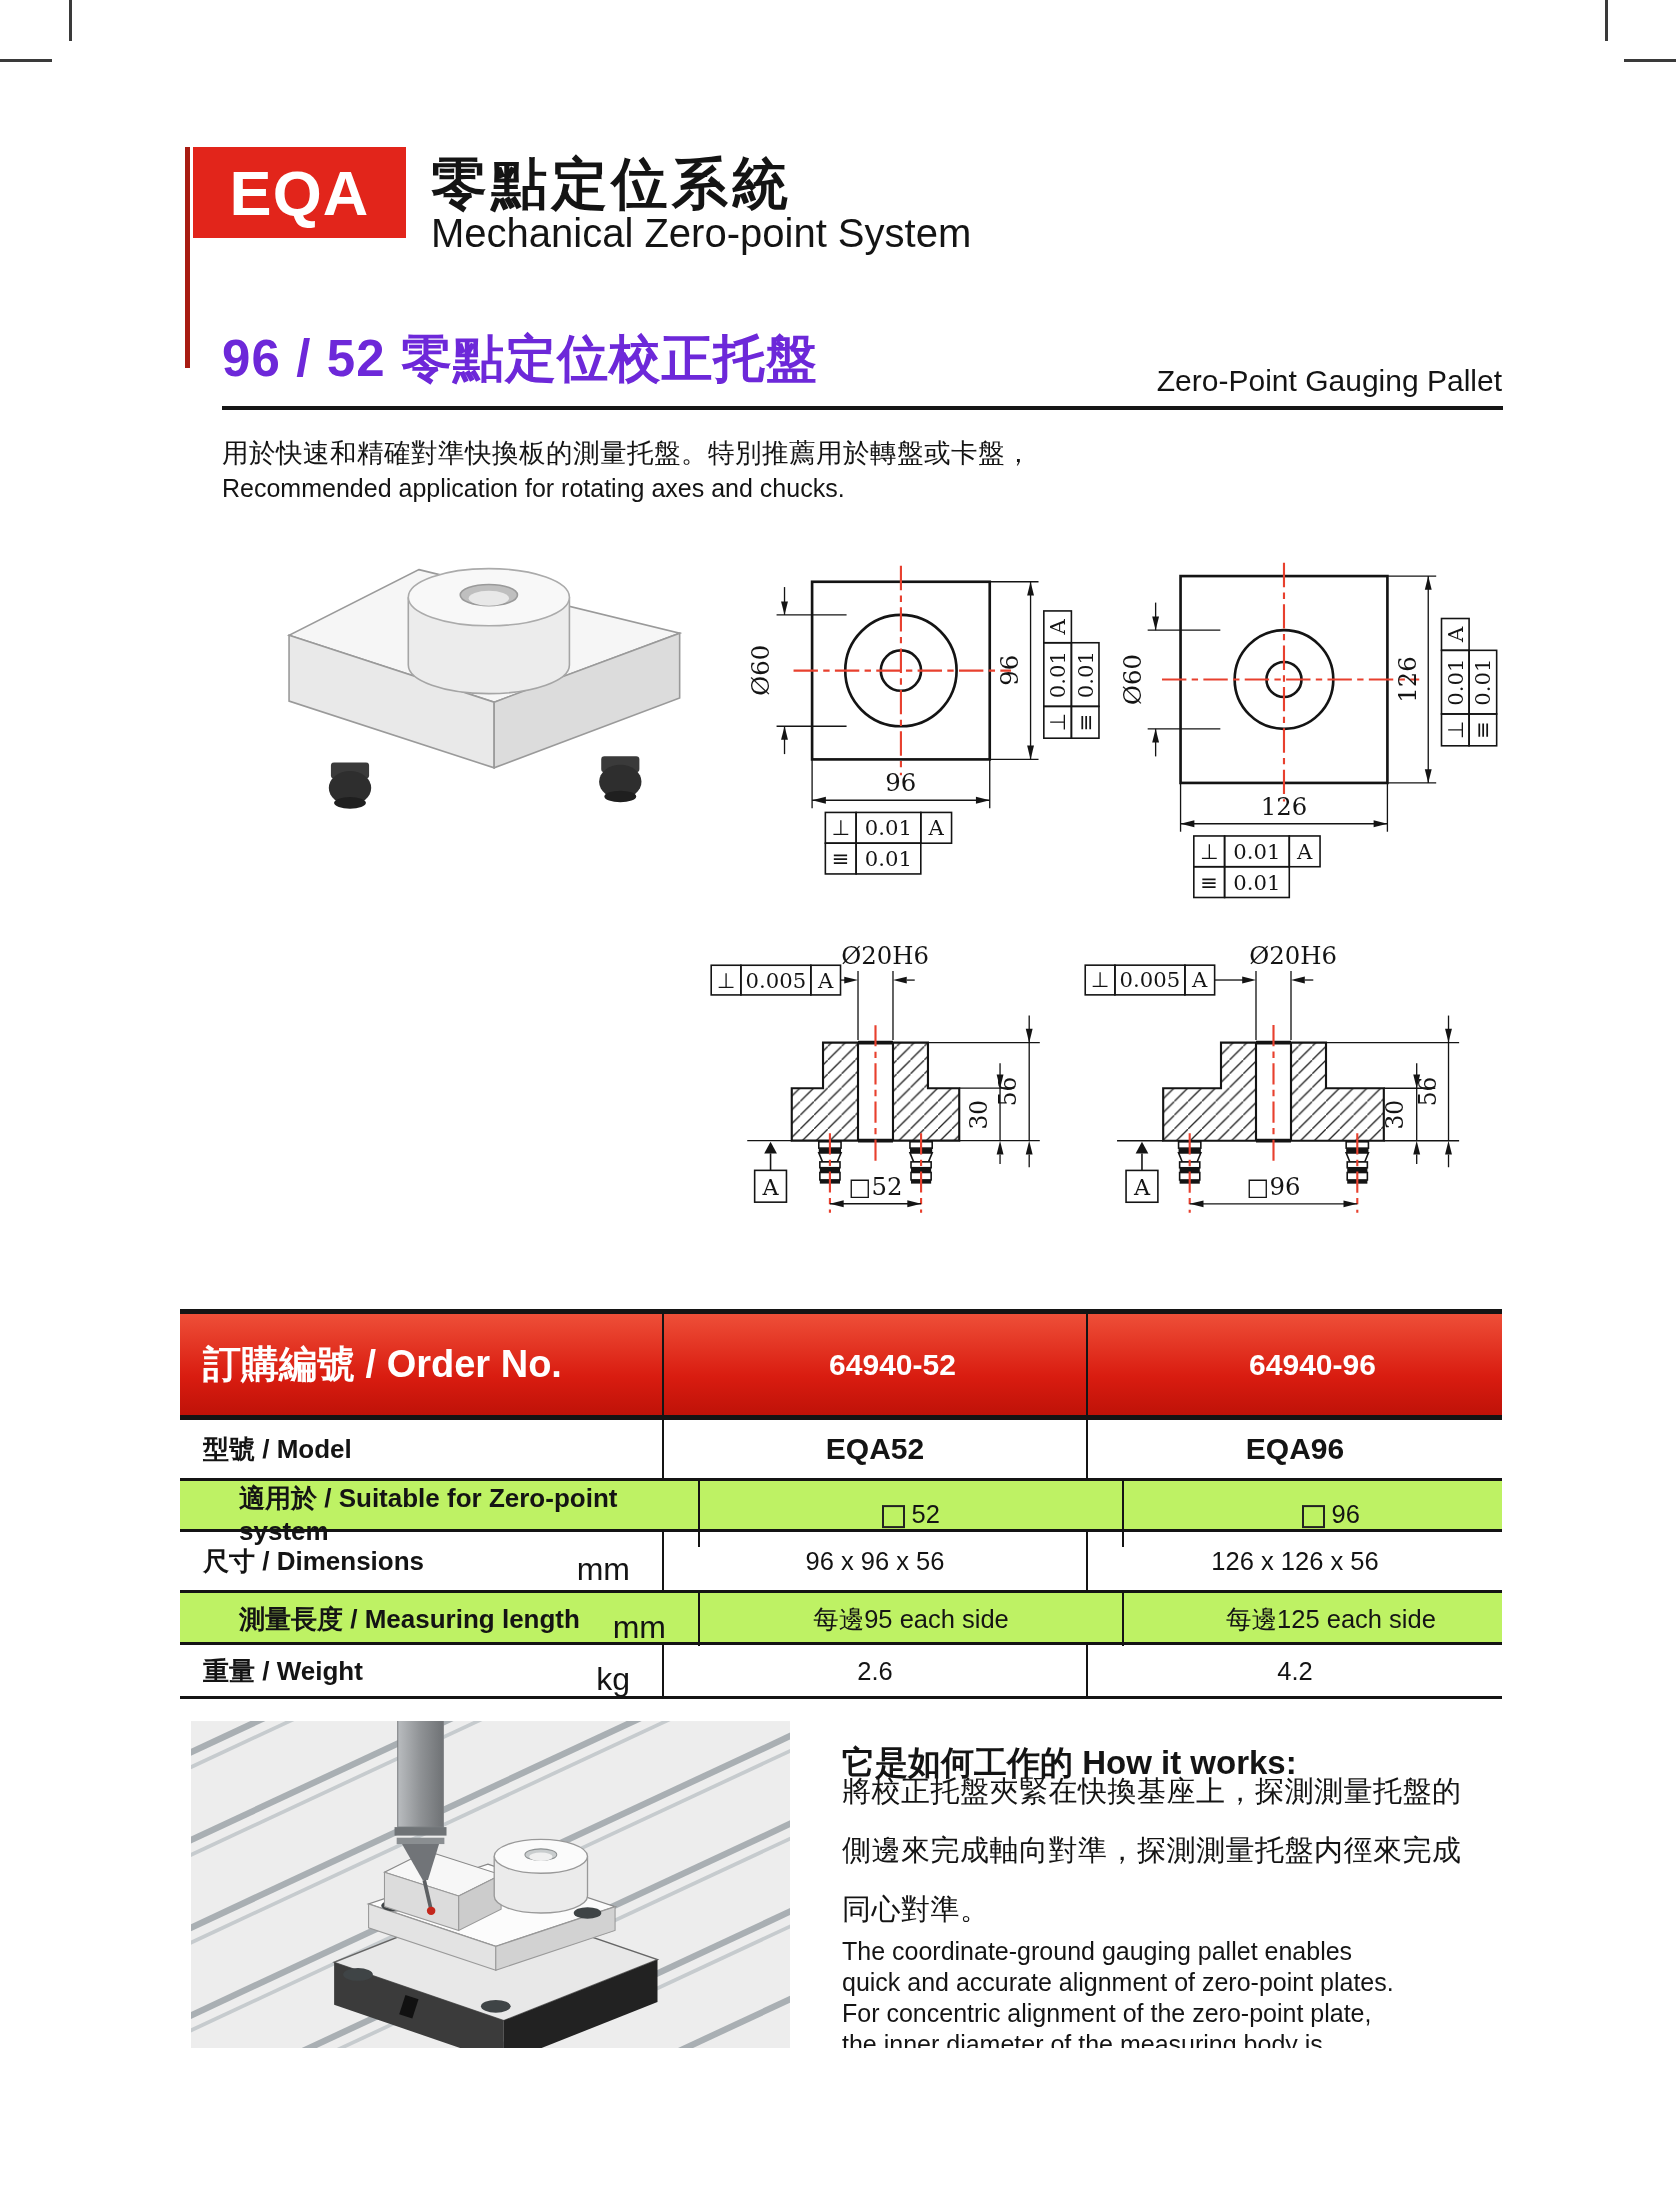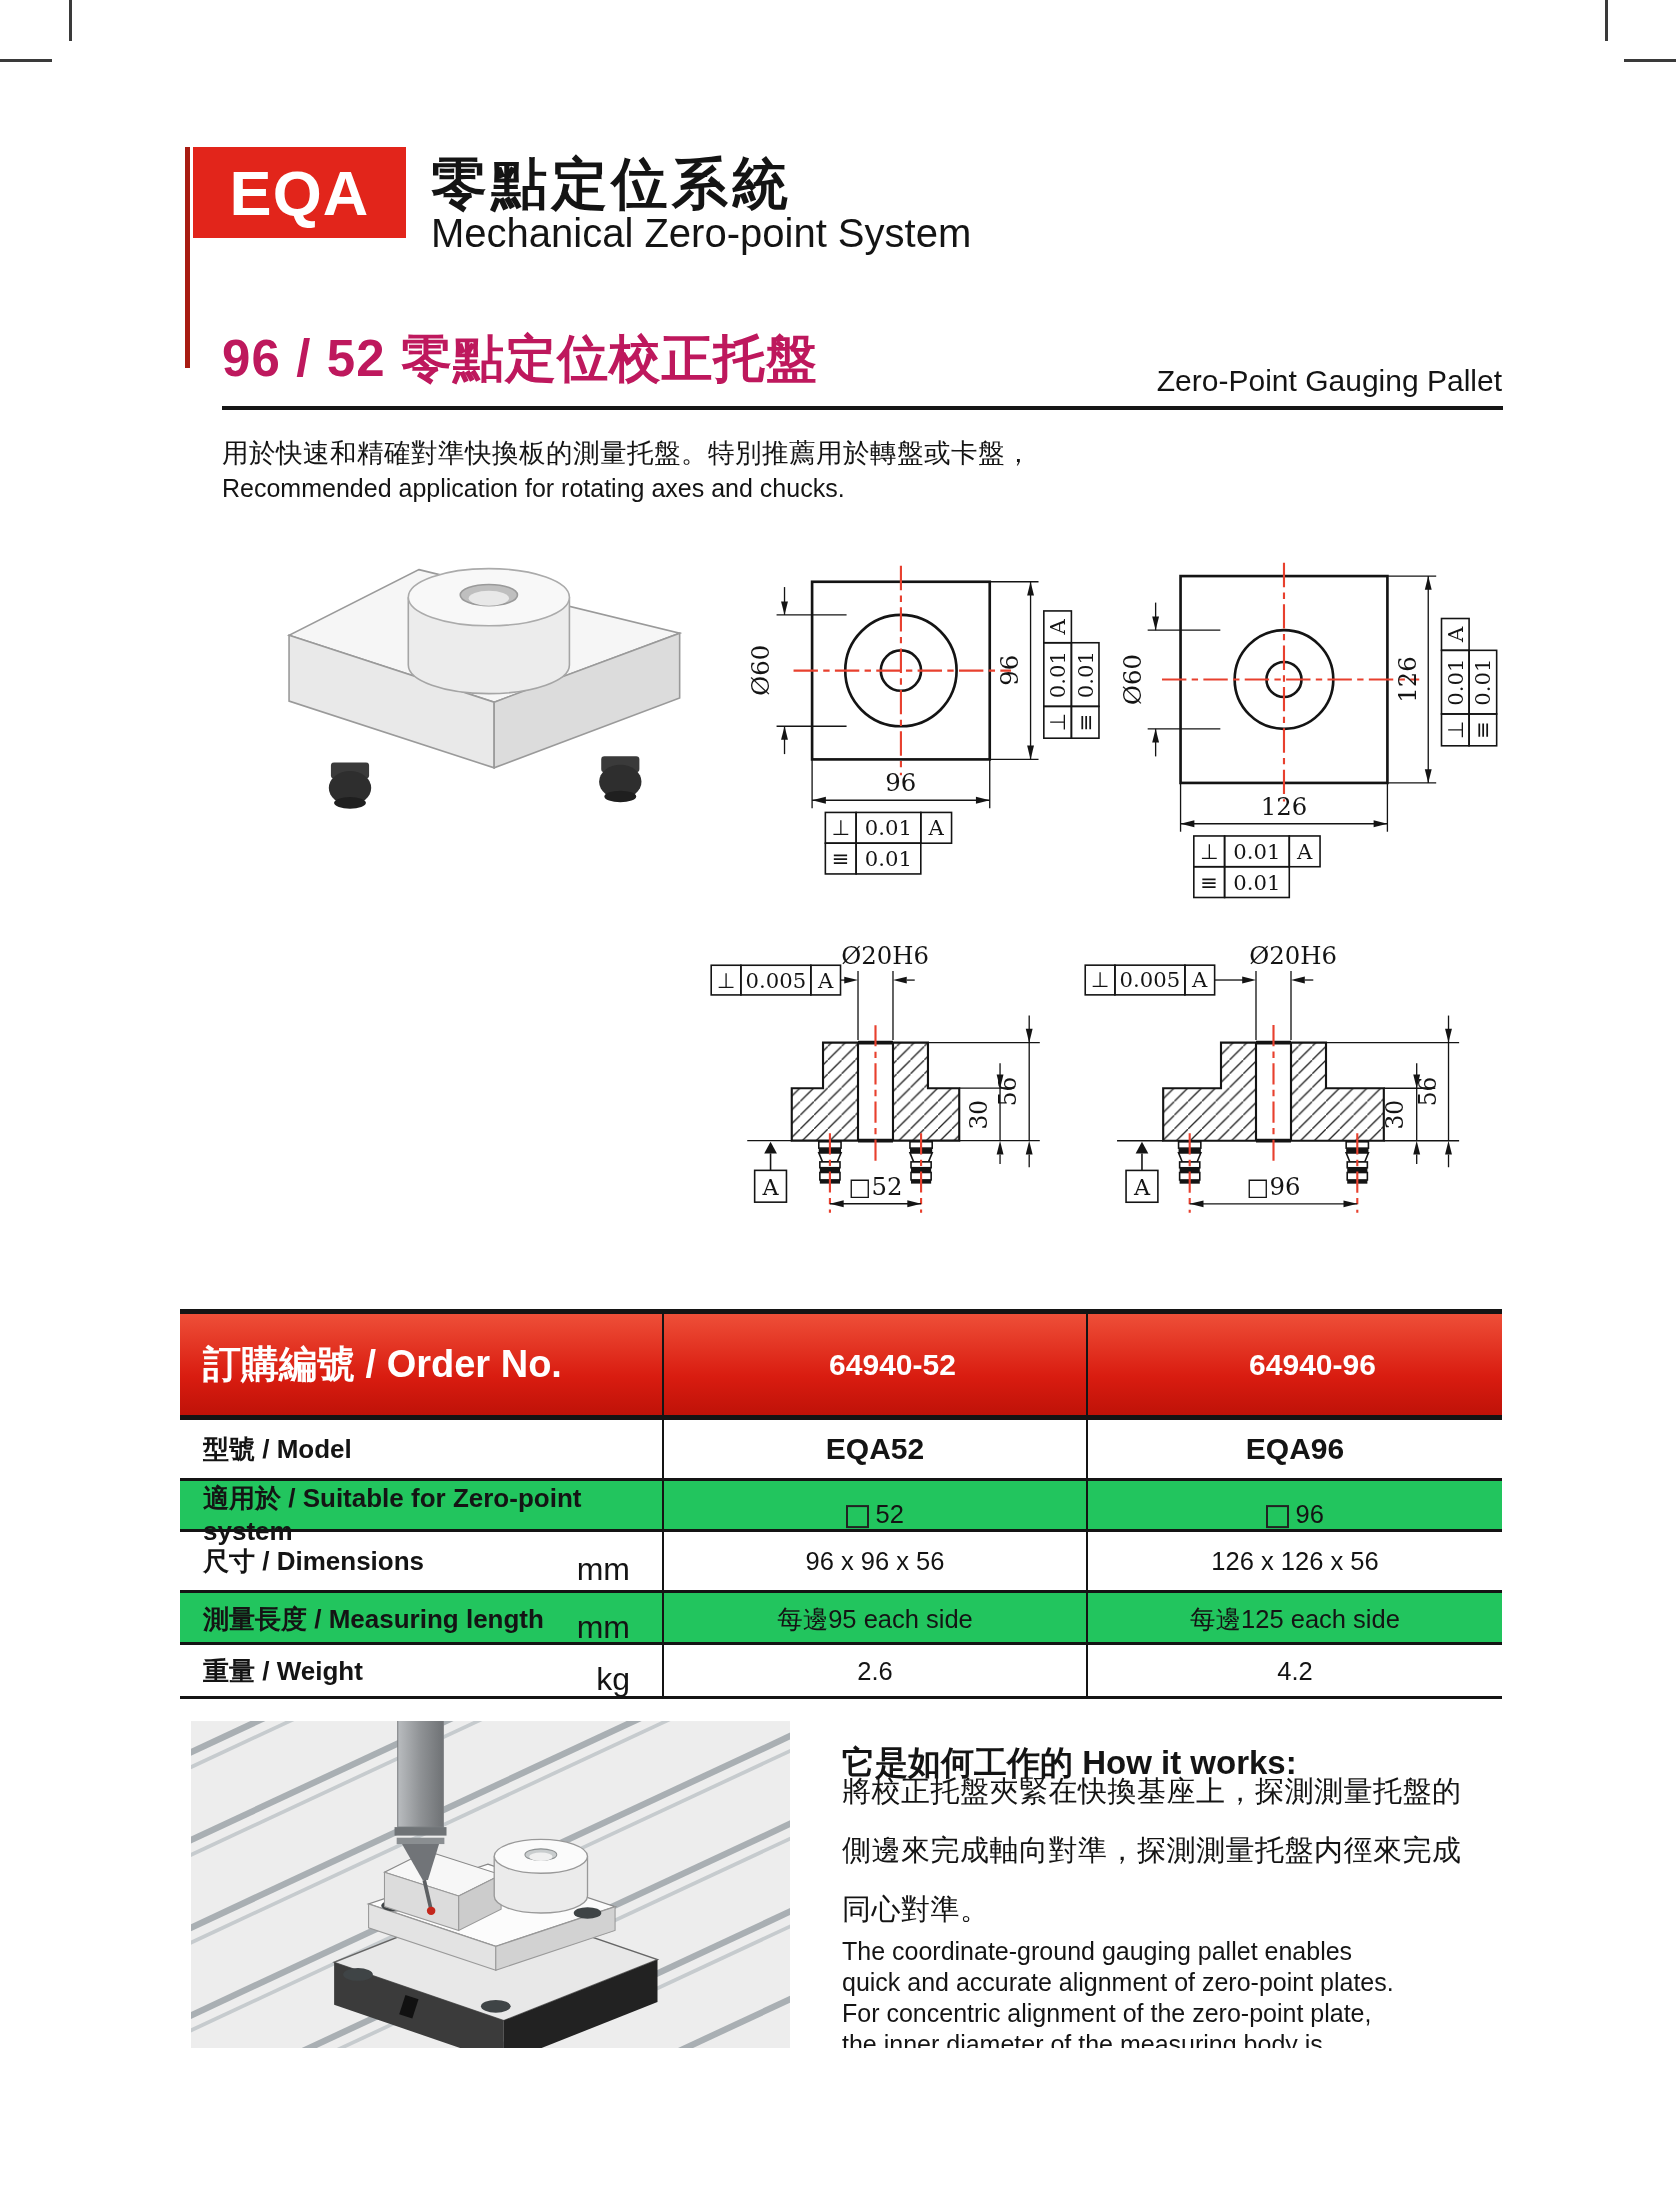--- a/index.html
+++ b/index.html
@@ -10,21 +10,21 @@
 
   
   #accent-line{left:185px;top:147px;width:4.8px;height:221px;background:#a81c12;}
   #eqa-box{left:193px;top:147px;width:213px;height:91px;background:#e2251b;
            display:flex;align-items:center;justify-content:center;}
   #eqa-box span{color:#fff;font-weight:bold;font-size:63px;letter-spacing:1.1px;}
   #title-zh{left:431px;top:147px;font-size:56px;font-weight:bold;letter-spacing:4.2px;}
   #title-en{left:431px;top:211px;font-size:40px;font-weight:400;}
 
   
-  #sec-zh{left:222px;top:325px;font-size:51px;font-weight:bold;color:#be185d;letter-spacing:1.1px;}
+  #sec-zh{left:222px;top:325px;font-size:51px;font-weight:bold;color:#6d28d9;letter-spacing:1.1px;}
   #sec-en{right:174px;top:364px;font-size:30px;}
   #rule{left:222px;top:406px;width:1281px;height:3.7px;background:#161616;}
   #desc-zh{left:222px;top:435px;font-size:26.5px;letter-spacing:0.5px;}
   #desc-en{left:222px;top:474px;font-size:25px;}
 
   
   #iso{left:249px;top:523px;width:467px;height:371px;}
   #planA{left:714px;top:563px;width:403px;height:361px;}
   #planB{left:1101px;top:560px;width:419px;height:361px;}
   #secA{left:690px;top:936px;width:371px;height:297px;}
@@ -33,21 +33,21 @@
   svg{display:block;}
   svg text{font-family:"DejaVu Serif","Liberation Serif",serif;fill:#141414;}
   svg text.sym{font-family:"DejaVu Sans","Liberation Sans",sans-serif;}
 
   
   #spec-table{left:180px;top:1309px;width:1322px;}
   .t-header{display:grid;grid-template-columns:484px 424px 414px;height:101px;
             background:linear-gradient(180deg,#ee4f38 0%,#d91c10 62%,#bf1208 100%);
             border-top:5.3px solid #141414;border-bottom:5.3px solid #141414;color:#fff;}
   .t-row{display:grid;grid-template-columns:484px 424px 414px;border-bottom:3.7px solid #141414;background:#fff;}
-  .t-row.gray{background:#22c55e;}
+  .t-row.gray{background:#bef264;padding-left:36px;}
   .r1{height:58px;} .r2{height:48px;} .r3{height:58px;} .r4{height:49px;} .r5{height:51px;}
   .tl{display:flex;justify-content:space-between;align-items:center;padding:0 32px 0 23px;
       font-size:26px;font-weight:bold;border-right:2.1px solid #141414;height:100%;}
   .t-header .tl{font-size:38px;}
   .tv{display:flex;align-items:center;justify-content:center;text-align:center;
       font-size:25.5px;border-right:2.1px solid #141414;height:100%;}
   .tv.last{border-right:none;}
   .t-header .tv{font-size:30px;font-weight:bold;margin-left:35px;}
   .unit{font-weight:400;font-size:32px;margin-top:16px;}
   .model-val{font-weight:bold;font-size:30px;}

